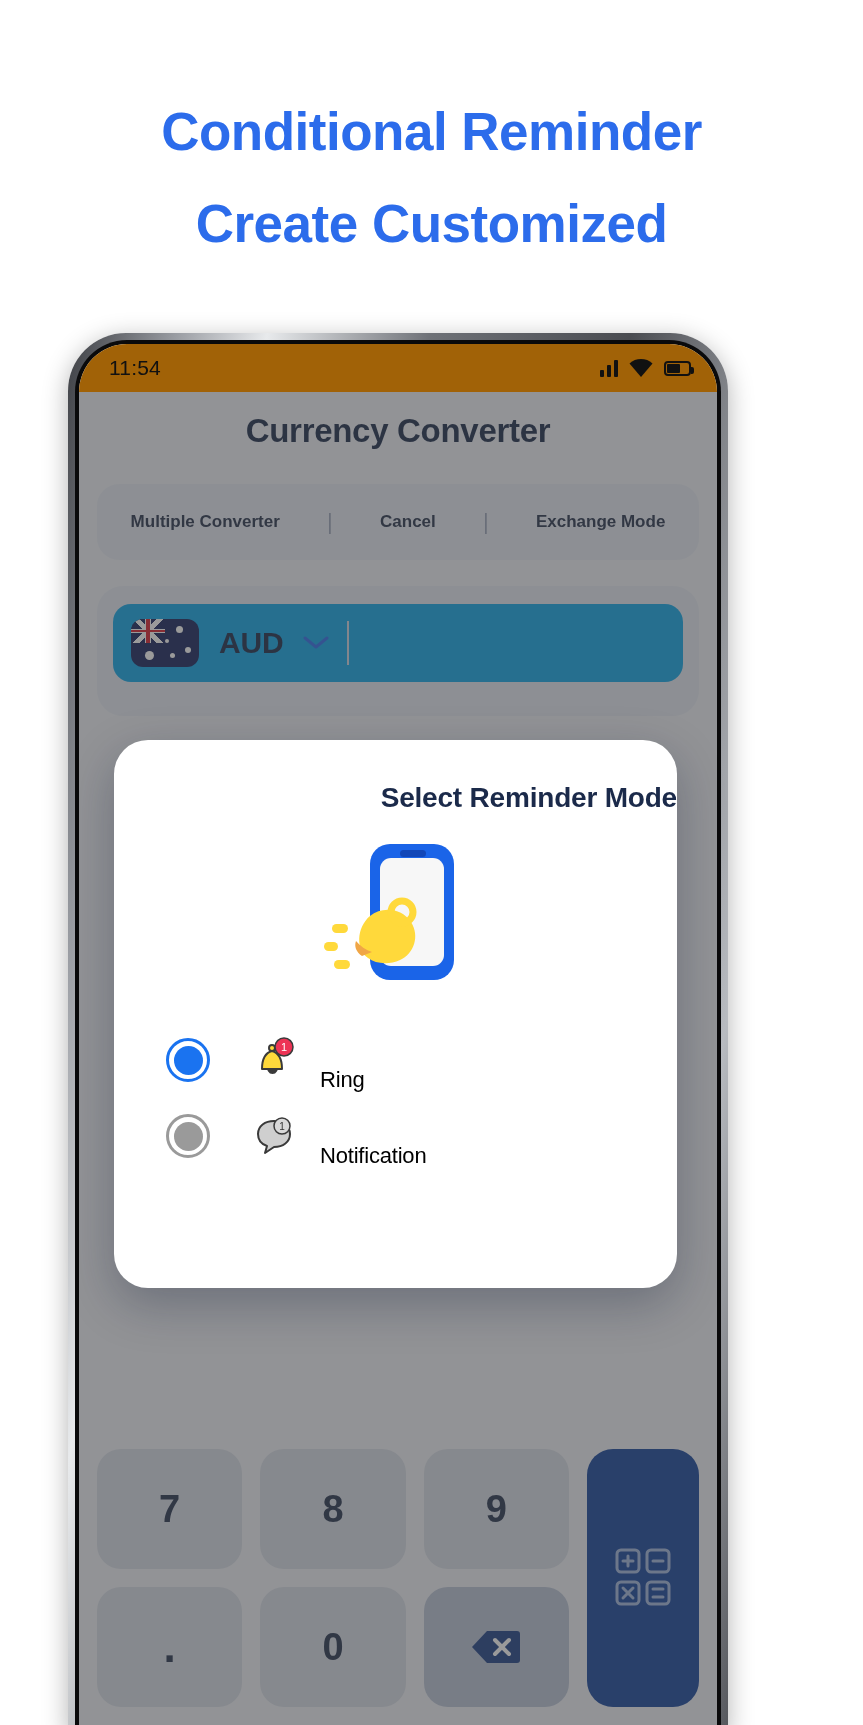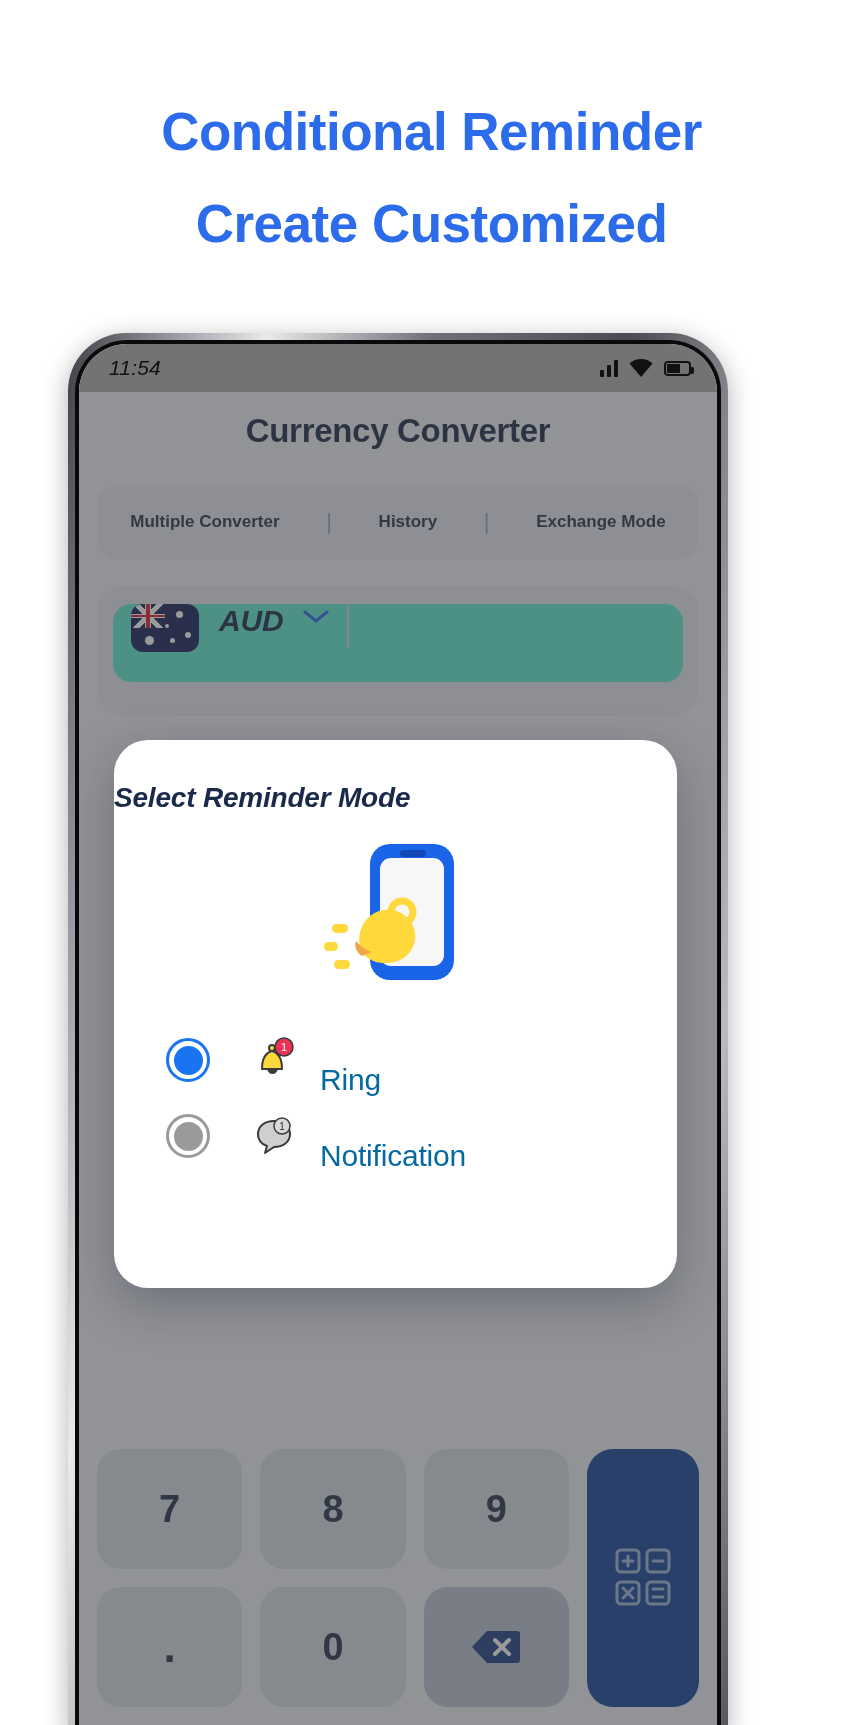--- a/index.html
+++ b/index.html
@@ -53,24 +53,23 @@
     position: absolute; left: 56px;
     width: 9px; border-radius: 5px;
     background: linear-gradient(180deg,#8d9096,#5d6066,#3f4146);
   }
   .btn-vol { top: 596px; height: 118px; }
   .btn-pwr { top: 752px; height: 98px; }
 
   
   .statusbar {
     position: relative; height: 48px;
-    background: #737373;
+    background: #a16207;
     display: flex; align-items: center; justify-content: space-between;
     padding: 0 26px 0 30px;
-    font-style: italic;
   }
   .status-time { font-size: 21px; color: #111; font-weight: 400; letter-spacing: 0.2px; }
   .status-icons { display: flex; align-items: center; gap: 11px; }
   .ic-signal { display: flex; align-items: flex-end; gap: 2.5px; height: 18px; }
   .ic-signal i { display:block; width: 4.5px; background: #111; border-radius: 1px; }
   .ic-signal i:nth-child(1){ height: 7px; }
   .ic-signal i:nth-child(2){ height: 12px; }
   .ic-signal i:nth-child(3){ height: 17px; }
   .ic-wifi svg { display:block; }
   .ic-batt {
@@ -114,25 +113,24 @@
 
   .card-convert {
     margin: 26px 18px 0;
     background: #e4e9f2;
     border-radius: 26px;
     padding: 18px 0 34px;
   }
   .cur-row {
     margin: 0 16px;
     height: 78px;
-    background: #5eead4;
+    background: #0ea5e9;
     border-radius: 18px;
-    display: flex; 
+    display: flex; align-items: center;
     padding: 0 18px;
-    font-style: italic;
   }
   .flag {
     width: 68px; height: 48px; border-radius: 12px;
     background: #15235c; position: relative; overflow: hidden; flex: 0 0 auto;
   }
   .flag .uj {
     position: absolute; left:0; top:0; width: 34px; height: 24px;
     background:
       linear-gradient(45deg, transparent 44%, #fff 44%, #fff 56%, transparent 56%),
       linear-gradient(-45deg, transparent 44%, #fff 44%, #fff 56%, transparent 56%),
@@ -189,37 +187,37 @@
     position: absolute;
     left: 114px; top: 740px;
     width: 563px; height: 548px;
     background: #ffffff;
     border-radius: 34px;
     z-index: 60;
     box-shadow: 0 16px 48px rgba(10,20,50,0.28);
     padding: 42px 0 0;
   }
   .modal-title {
-    text-align: left; font-size: 28px; font-weight: 700;
-    color: #1b2a4a; letter-spacing: -0.2px; font-style: italic;
+    text-align: right; font-size: 28px; font-weight: 700;
+    color: #1b2a4a; letter-spacing: -0.2px;
   }
   .modal-illus { display: flex; justify-content: center; margin-top: 16px; }
 
   .opt-list { margin-top: 24px; padding: 0 0 0 52px; }
   .opt-row { display: flex; align-items: center; height: 76px; }
   .radio {
     width: 44px; height: 44px; border-radius: 50%;
     border: 3px solid #1a73f0;
     display:flex; align-items:center; justify-content:center; flex:0 0 auto;
   }
   .radio i { width: 29px; height: 29px; border-radius: 50%; background: #1a73f0; display:block; }
   .radio.off { border-color: #9a9a9a; }
   .radio.off i { background: #9a9a9a; }
   .opt-icon { width: 56px; margin-left: 36px; display:flex; align-items:center; justify-content:center; flex:0 0 auto; }
-  .opt-label { margin-left: 18px; font-size: 30px; color: #0369a1; letter-spacing: -0.2px; margin-top: 40px; }
+  .opt-label { margin-left: 18px; font-size: 22px; color: #000000; letter-spacing: -0.2px; margin-top: 40px; }
 
   .modal-actions {
     position: absolute; right: 34px; bottom: 26px;
     display: flex; align-items: center; gap: 46px;
   }
   .btn-cancel { font-size: 30px; color: #8e8e93; letter-spacing: 0.2px; }
   .btn-done { font-size: 30px; color: #1a73f0; font-weight: 700; letter-spacing: 0.2px; }
 </style>
 </head>
 <body>
@@ -257,21 +255,21 @@
           </div>
         </div>
 
         <div class="app-body">
 
           <div class="app-title">Currency Converter</div>
 
           <div class="tabbar">
             <span class="tab">Multiple Converter</span>
             <span class="tab-sep">|</span>
-            <span class="tab">History</span>
+            <span class="tab">Cancel</span>
             <span class="tab-sep">|</span>
             <span class="tab">Exchange Mode</span>
           </div>
 
           <div class="card-convert">
             <div class="cur-row">
               <span class="flag">
                 <span class="uj"></span>
                 <span class="star s1"></span>
                   <span class="star s2"></span>

